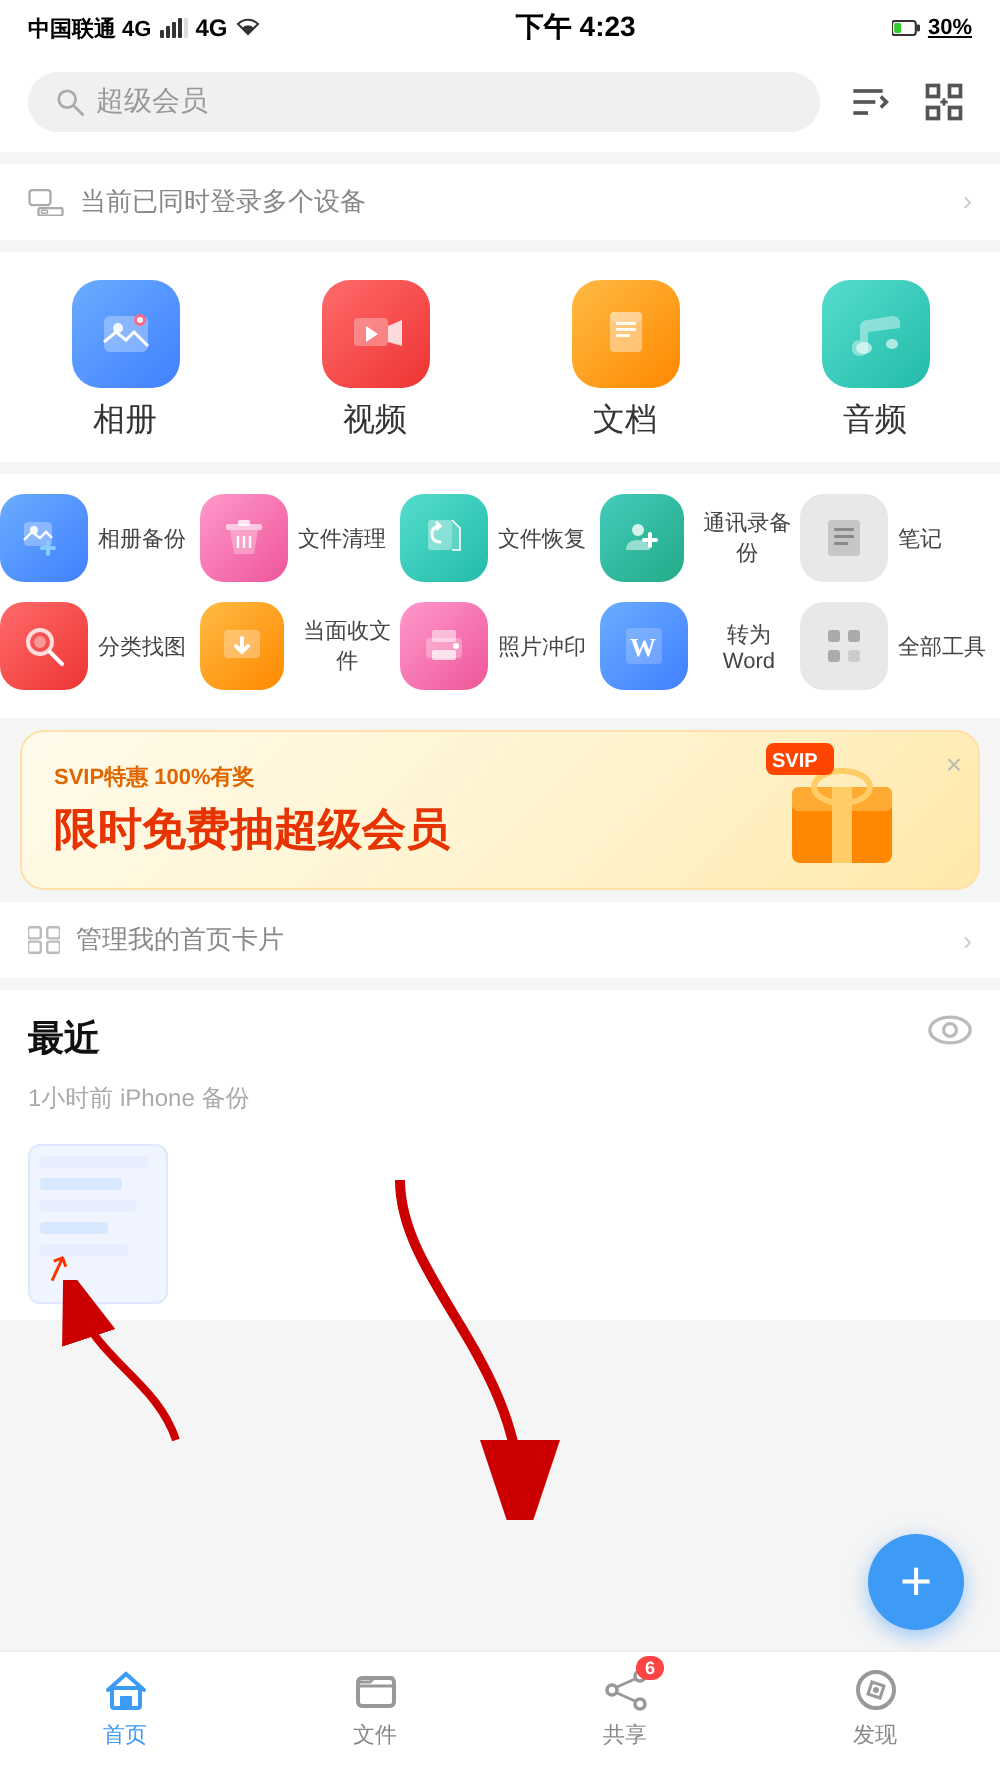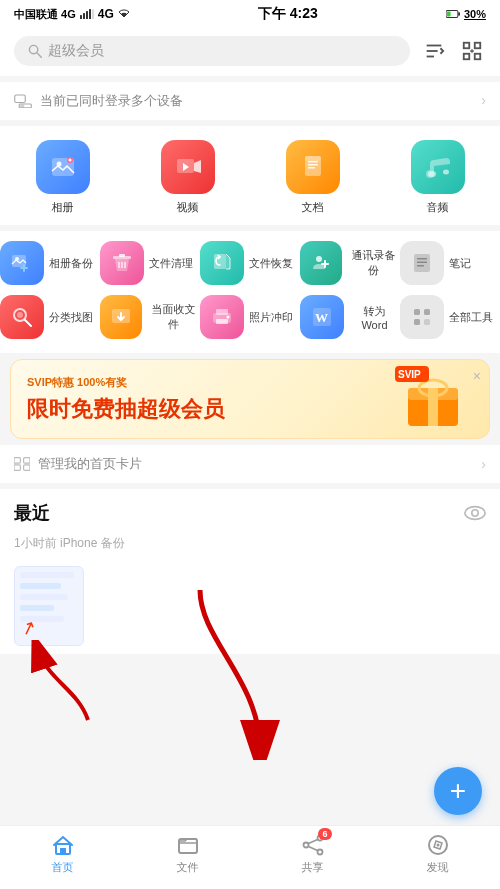--- a/index.html
+++ b/index.html
@@ -94,21 +94,21 @@
     .main-icon-circle {
       width: 54px;
       height: 54px;
       border-radius: 14px;
       display: flex;
       align-items: center;
       justify-content: center;
       font-size: 26px;
     }
     .main-icon-label {
-      font-size: 11px;
+      font-size: 16px;
       color: #333;
     }
 
     
     .secondary-icons {
       background: white;
       margin-top: 6px;
       padding: 10px 0;
       display: grid;
       grid-template-columns: repeat(5, 1fr);
@@ -182,21 +182,21 @@
     .manage-cards-left { display: flex; align-items: center; gap: 8px; }
 
     
     .recent-section {
       background: white;
       margin-top: 6px;
       padding: 12px 14px 0;
     }
     .recent-header {
       display: flex;
-      align-items: center;
+      align-items: flex-start;
       justify-content: space-between;
       margin-bottom: 10px;
     }
     .recent-title {
       font-size: 18px;
       font-weight: 700;
       color: #111;
     }
 
     .recent-item {
@@ -285,21 +285,21 @@
       align-items: center;
       justify-content: center;
       color: white;
       font-size: 28px;
       box-shadow: 0 3px 10px rgba(61,154,245,0.5);
     }
 
     
     .svip-gift {
       position: absolute;
-      right: 16px;
+      right: 28px;
       top: 50%;
       transform: translateY(-50%);
     }
 
     
     .bg-blue { background: linear-gradient(135deg, #6aacff, #4080ff); }
     .bg-red { background: linear-gradient(135deg, #ff6b6b, #ee3333); }
     .bg-orange { background: linear-gradient(135deg, #ffbb44, #ff8800); }
     .bg-green { background: linear-gradient(135deg, #44ccbb, #22aa88); }
     .bg-teal { background: linear-gradient(135deg, #55ddcc, #22bbaa); }

